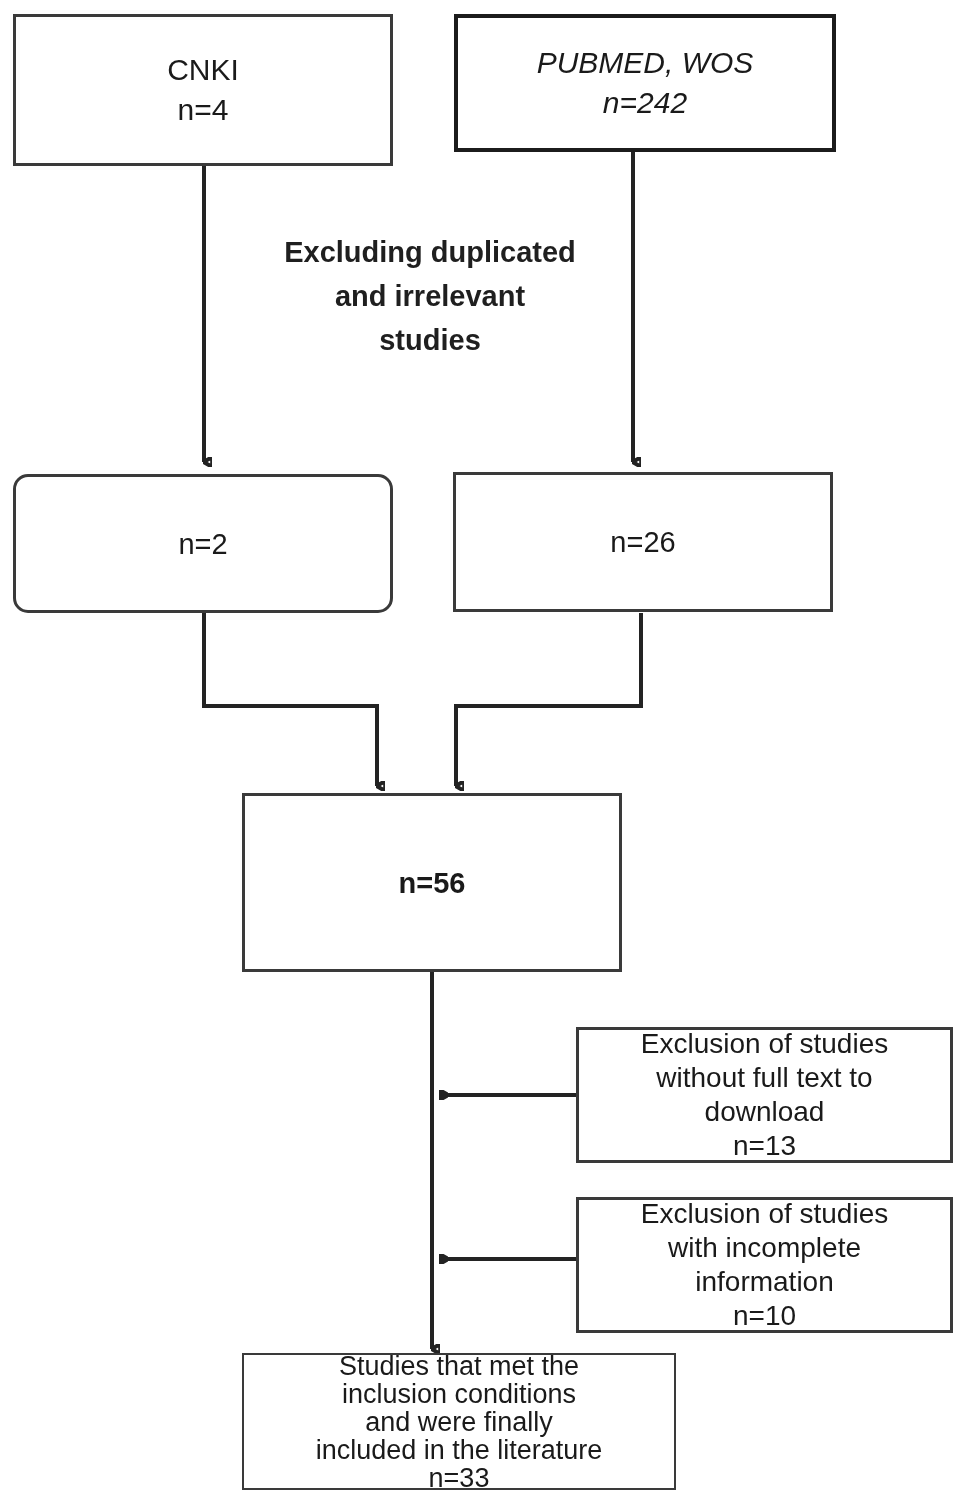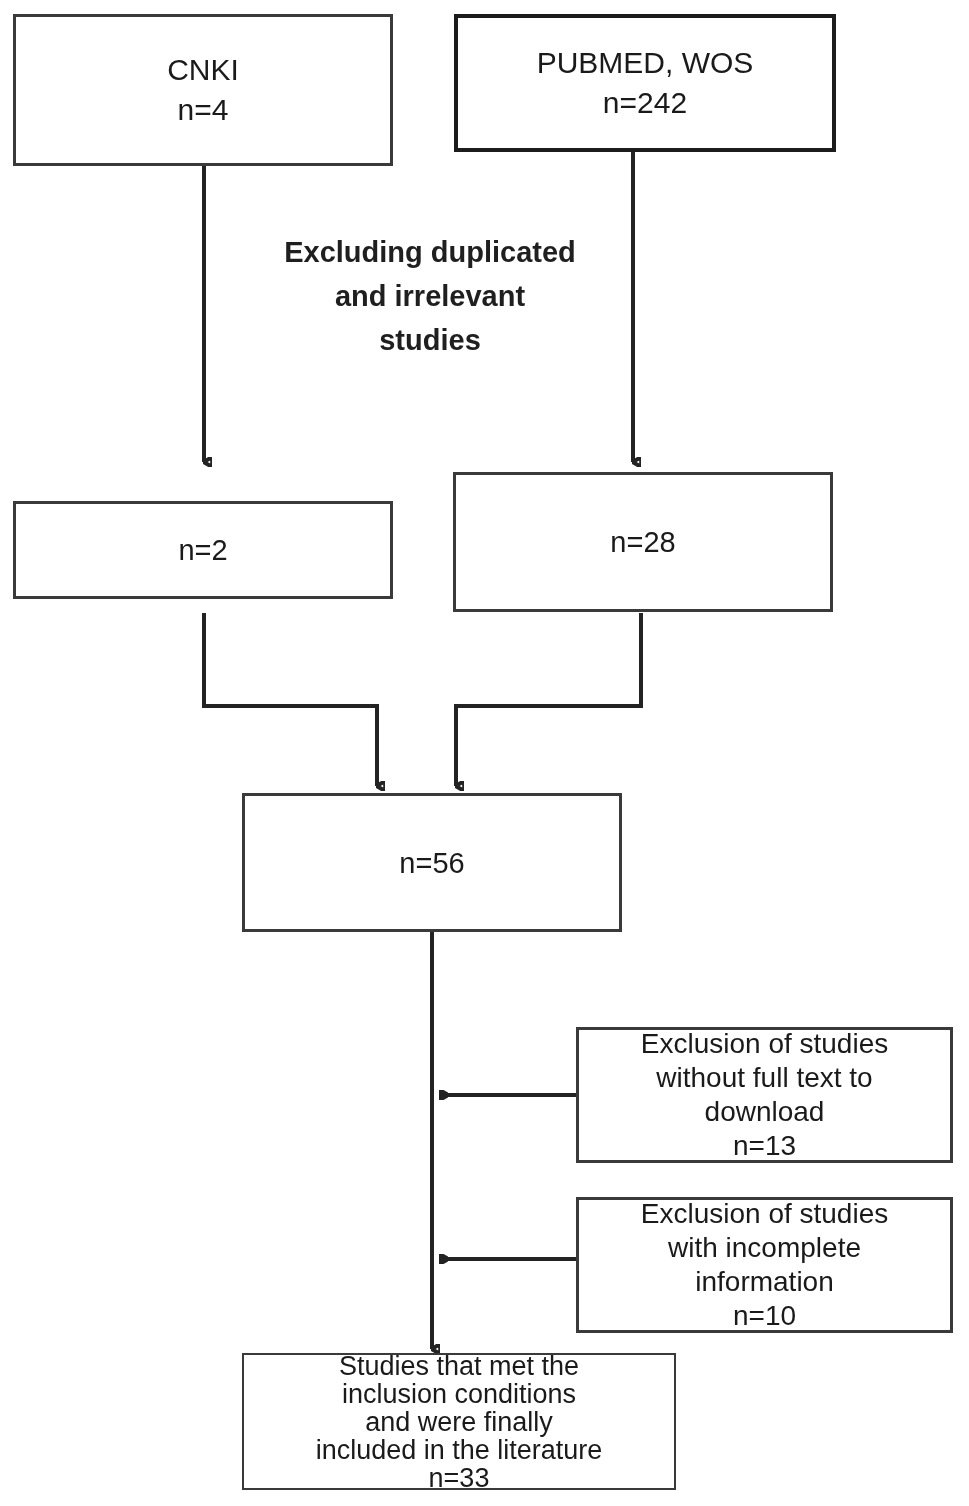--- a/index.html
+++ b/index.html
@@ -29,20 +29,21 @@
     justify-content: center;
     text-align: center;
   }
   .node.thin {
     border-width: 3px;
     border-color: #3a3a3a;
   }
   .node.heavy {
     border-width: 4px;
     border-color: #1c1c1c;
+    font-style: italic;
   }
   .node-text {
     display: block;
     width: 100%;
     white-space: pre-line;
     text-align: center;
   }
   .t-lg   { font-size: 30px; line-height: 40px; }
   .t-md   { font-size: 29px; line-height: 38px; }
   .t-sm   { font-size: 28px; line-height: 34px; }
@@ -107,29 +108,29 @@
 
   <div class="node heavy" style="left:454px; top:14px; width:382px; height:138px;">
     <span class="node-text t-lg">PUBMED, WOS
 n=242</span>
   </div>
 
   <div class="free-text" style="left:260px; top:230px; width:340px;">Excluding duplicated
 and irrelevant
 studies</div>
 
-  <div class="node thin" style="left:13px; top:501px; width:380px; height:98px;">
+  <div class="node thin" style="left:13px; top:474px; width:380px; height:139px;border-radius:15px;">
     <span class="node-text t-md">n=2</span>
   </div>
 
   <div class="node thin" style="left:453px; top:472px; width:380px; height:140px;">
-    <span class="node-text t-md">n=28</span>
+    <span class="node-text t-md">n=26</span>
   </div>
 
-  <div class="node thin" style="left:242px; top:793px; width:380px; height:139px;">
+  <div class="node thin" style="left:242px; top:793px; width:380px; height:179px;font-weight:bold;">
     <span class="node-text t-md">n=56</span>
   </div>
 
   <div class="node thin" style="left:576px; top:1027px; width:377px; height:136px;">
     <span class="node-text t-sm">Exclusion of studies
 without full text to
 download
 n=13</span>
   </div>
 

